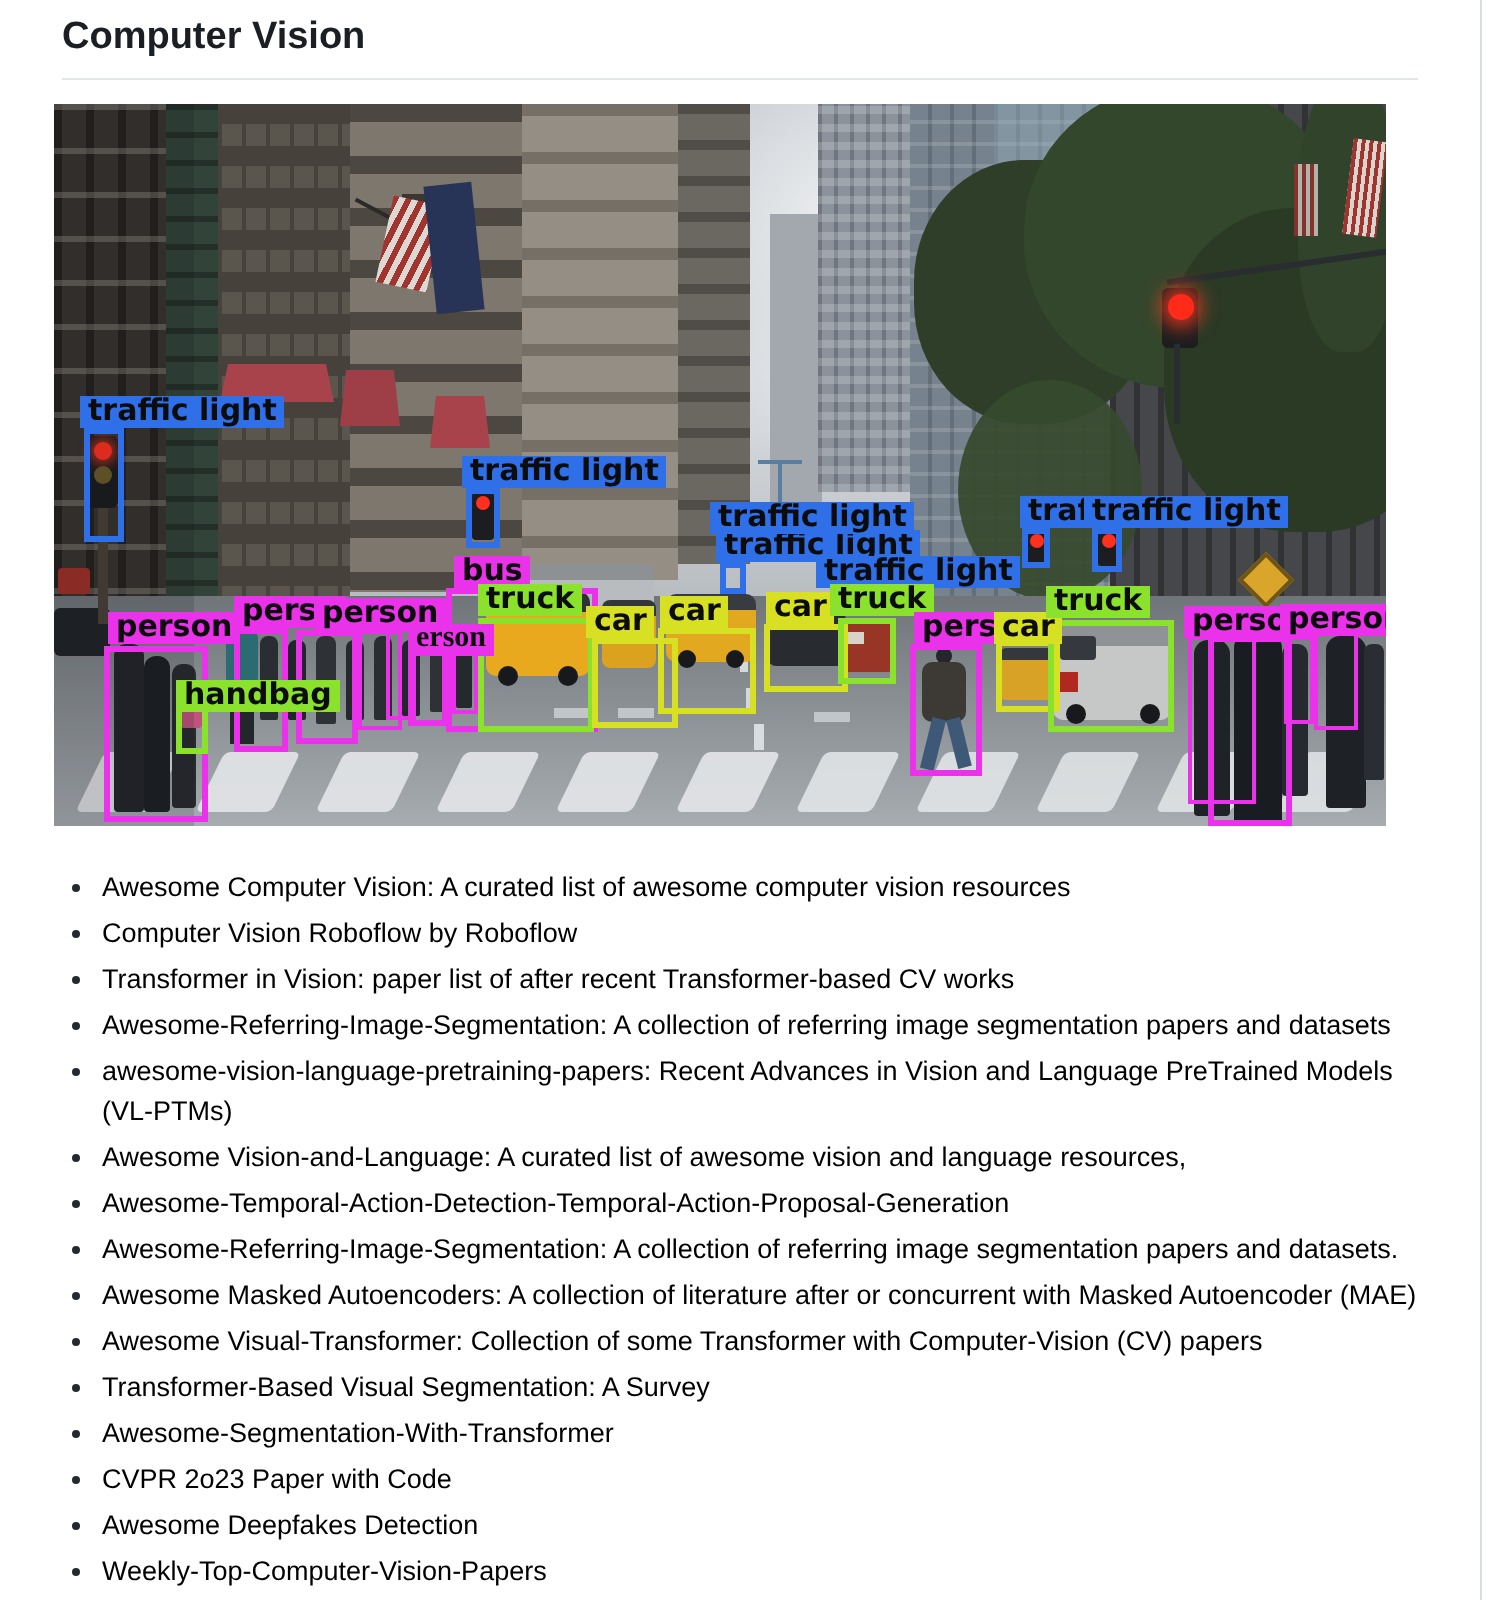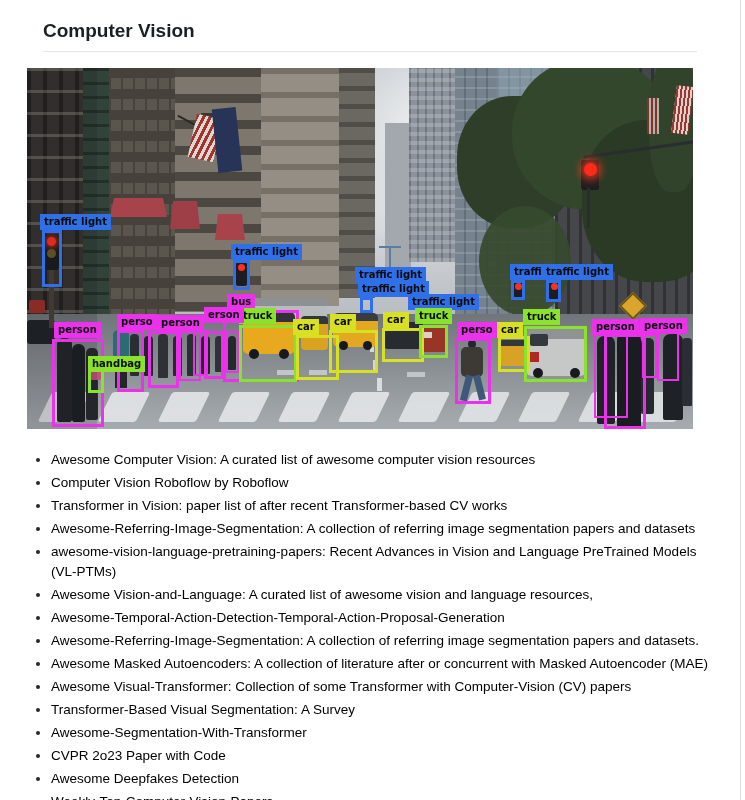--- a/index.html
+++ b/index.html
@@ -1,25 +1,25 @@
 <!DOCTYPE html>
 <html><head>
 <meta charset="utf-8">
 <style>
   html,body{margin:0;padding:0;background:#ffffff;font-family:"Liberation Sans",sans-serif;}
   #page{position:relative;width:745px;height:800px;overflow:hidden;background:#fff;}
   #content{position:absolute;left:27px;top:0;width:686px;}
-  h1.page-title{font-size:19px;font-weight:bold;color:#1b1f24;margin:16px;padding:4px 0 9px 0;
+  h1.page-title{font-size:19px;font-weight:bold;color:#1b1f24;margin:4px;padding:4px 0 9px 0;
     border-bottom:1px solid #e2e5e9;}
   
   #photo{position:relative;width:666px;height:361px;margin-top:12px;overflow:hidden;
     background:linear-gradient(180deg,#c3c8ce 0%,#d3d6da 45%,#b4b9be 72%,#9aa0a5 100%);}
   .a{position:absolute;}
   .det-box{position:absolute;box-sizing:border-box;border-style:solid;z-index:20;}
-  .det-label{position:absolute;font-family:"DejaVu Sans",sans-serif;font-weight:bold;font-size:10px;
+  .det-label{position:absolute;font-family:"DejaVu Sans",sans-serif;font-weight:bold;font-size:15px;
     line-height:13px;color:#0c0c0c;padding:1px 4px 2px;white-space:nowrap;z-index:30;}
   
   ul.resources{margin:21px 0 0 0;padding:0 0 0 24px;list-style:disc;}
   ul.resources li{color:#24292e;font-size:13.5px;line-height:20px;margin:0 0 3px 0;max-width:658px;}
   ul.resources a{color:#000000;text-decoration:none;}
   #scroll-edge{position:absolute;right:4px;top:0;width:1px;height:800px;background:#d9dce0;}
 </style>
 </head>
 <body>
 
@@ -181,21 +181,21 @@
           <span class="det-label" style="left: 212px; top: 240px; background: rgb(138, 226, 44);">truck</span>
           <div class="det-box" style="left: 25px; top: 271px; width: 52px; height: 88px; border-width: 3px; border-color: rgb(234, 50, 234);"></div>
           <span class="det-label" style="left: 27px; top: 254px; background: rgb(234, 50, 234);">person</span>
           <div class="det-box" style="left: 61px; top: 293px; width: 16px; height: 32px; border-width: 3px; border-color: rgb(138, 226, 44);"></div>
           <span class="det-label" style="left: 61px; top: 288px; background: rgb(138, 226, 44);">handbag</span>
           <div class="det-box" style="left: 90px; top: 262px; width: 27px; height: 62px; border-width: 3px; border-color: rgb(234, 50, 234);"></div>
           <span class="det-label" style="left: 90px; top: 246px; background: rgb(234, 50, 234);">perso</span>
           <div class="det-box" style="left: 121px; top: 263px; width: 31px; height: 57px; border-width: 3px; border-color: rgb(234, 50, 234);"></div>
           <span class="det-label" style="left: 130px; top: 247px; background: rgb(234, 50, 234);">person</span>
           <div class="det-box" style="left: 177px; top: 263px; width: 20px; height: 48px; border-width: 3px; border-color: rgb(234, 50, 234);"></div>
-          <span class="det-label" style="left: 177px; top: 239px; background: rgb(234, 50, 234);">erson</span>
+          <span class="det-label" style="left: 177px; top: 260px; background: rgb(234, 50, 234); font-family: Liberation Serif, serif;">erson</span>
           <div class="det-box" style="left: 152px; top: 263px; width: 22px; height: 50px; border-width: 2px; border-color: rgb(234, 50, 234);"></div>
           <div class="det-box" style="left: 166px; top: 262px; width: 15px; height: 46px; border-width: 2px; border-color: rgb(234, 50, 234);"></div>
           <div class="det-box" style="left: 199px; top: 263px; width: 13px; height: 42px; border-width: 2px; border-color: rgb(234, 50, 234);"></div>
           <div class="det-box" style="left: 269px; top: 267px; width: 43px; height: 45px; border-width: 3px; border-color: rgb(216, 224, 36);"></div>
           <span class="det-label" style="left: 266px; top: 251px; background: rgb(216, 224, 36);">car</span>
           <div class="det-box" style="left: 302px; top: 262px; width: 49px; height: 43px; border-width: 3px; border-color: rgb(216, 224, 36);"></div>
           <span class="det-label" style="left: 303px; top: 246px; background: rgb(216, 224, 36);">car</span>
           <div class="det-box" style="left: 355px; top: 260px; width: 42px; height: 34px; border-width: 3px; border-color: rgb(216, 224, 36);"></div>
           <span class="det-label" style="left: 356px; top: 244px; background: rgb(216, 224, 36);">car</span>
           <div class="det-box" style="left: 392px; top: 257px; width: 29px; height: 33px; border-width: 3px; border-color: rgb(138, 226, 44);"></div>

